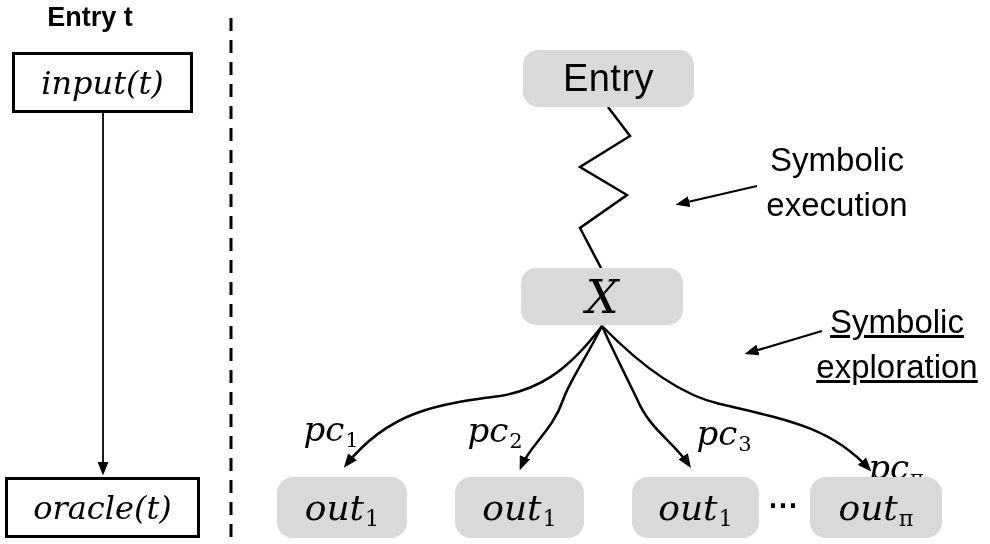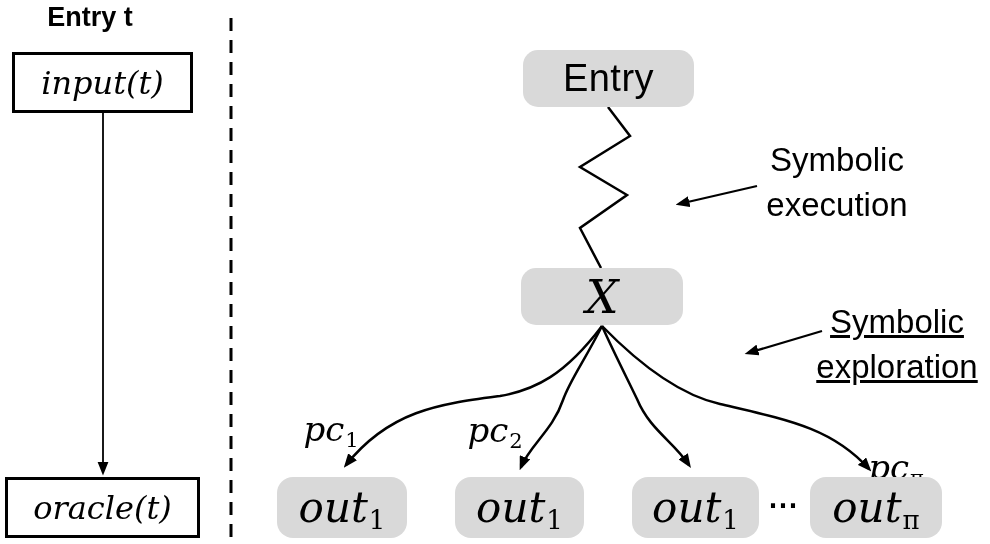--- a/index.html
+++ b/index.html
@@ -29,21 +29,21 @@
   .math{
     font-family:"DejaVu Serif", serif;font-style:italic;
     color:var(--text);
   }
   .rectbox .math{font-size:32px;}
   .node{
     background:var(--node-fill);border-radius:16px;box-sizing:border-box;
   }
   .entry-label{font-size:38px;letter-spacing:.5px;}
   .state-label{font-size:46px;}
-  .out-label{font-size:42px;}
+  .out-label{font-size:36px;}
   .pc-label{font-size:34px;white-space:nowrap;}
   .sub{font-size:0.62em;font-style:normal;position:relative;top:0.28em;margin-left:1px;}
   .ann{
     font-size:33px;line-height:45px;text-align:center;white-space:nowrap;
   }
   .ann span{display:block;}
   .dots{font-size:30px;font-weight:700;letter-spacing:2px;}
 </style>
 </head>
 <body>
@@ -89,20 +89,23 @@
   <div class="abs node flexc" style="left:521px;top:268px;width:162px;height:57px;border-radius:15px;">
     <span class="math state-label">X</span>
   </div>
 
   <div class="abs ctr math pc-label" style="left:331px;top:429px;">
     <span>pc</span><span class="sub">1</span>
   </div>
   <div class="abs ctr math pc-label" style="left:495px;top:430px;">
     <span>pc</span><span class="sub">2</span>
   </div>
+  <div class="abs ctr math pc-label" style="left:724px;top:433px;">
+    <span>pc</span><span class="sub">3</span>
+  </div>
   <div class="abs ctr math pc-label" style="left:896px;top:431px;margin-top:36px;">
     <span>pc</span><span class="sub">π</span>
   </div>
 
   <div class="abs node flexc" style="left:277px;top:477px;width:130px;height:61px;">
     <span class="math out-label"><span>out</span><span class="sub">1</span></span>
   </div>
   <div class="abs node flexc" style="left:455px;top:477px;width:129px;height:61px;">
     <span class="math out-label"><span>out</span><span class="sub">1</span></span>
   </div>

